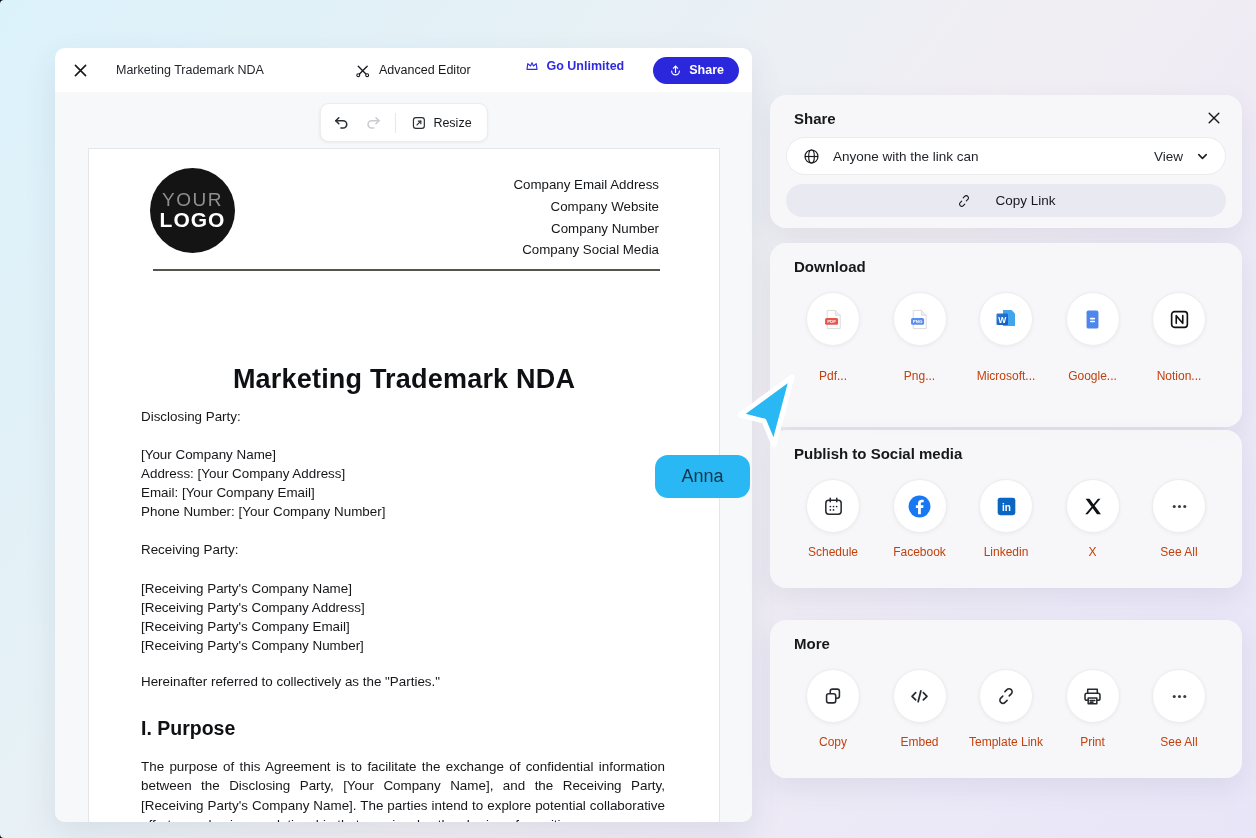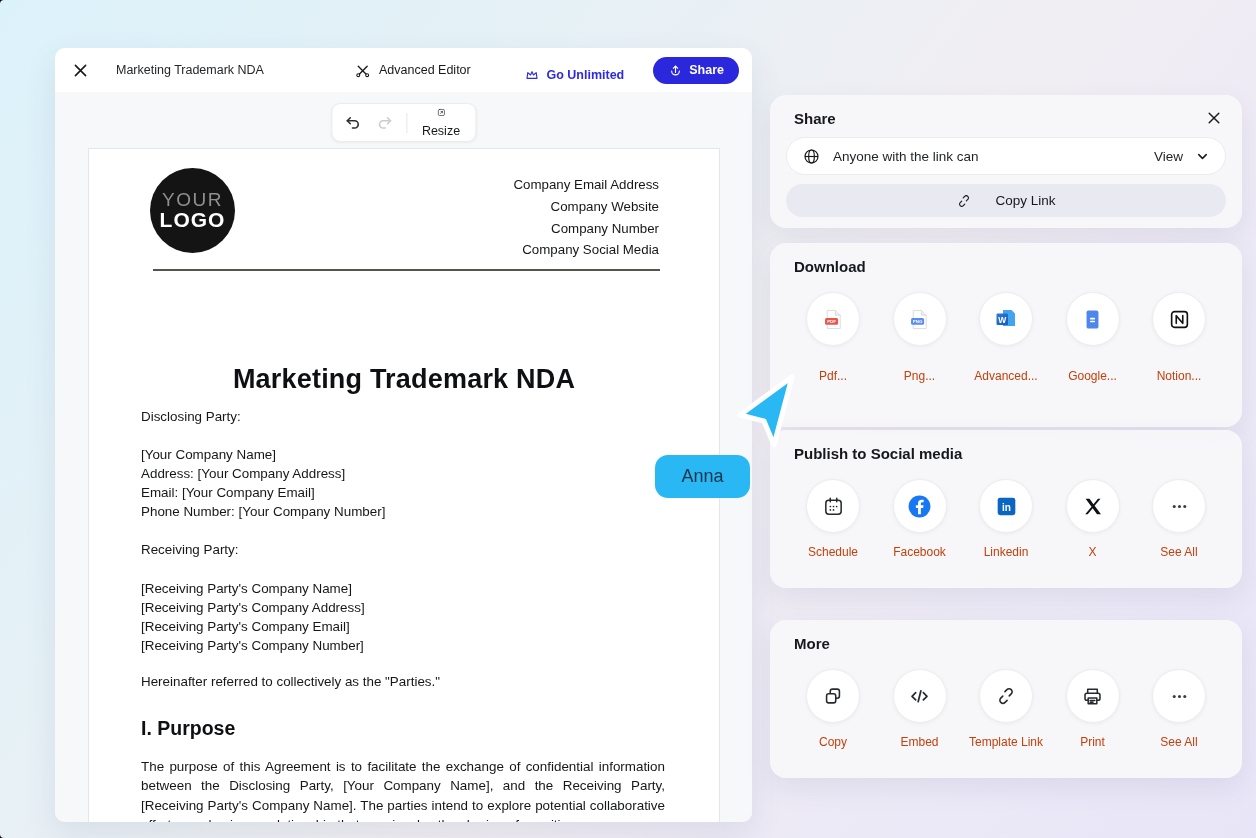--- a/index.html
+++ b/index.html
@@ -7,28 +7,28 @@
     position:relative;width:1256px;height:838px;overflow:hidden;border-radius:4px;
     background:linear-gradient(128deg,#dcf2fb 0%,#e6f1f6 30%,#f1eef3 55%,#ece9f7 78%,#e7e5f7 100%);
     font-family:"Liberation Sans",sans-serif;color:#17191c;padding-left:32px;
   }
   
   .editor{position:absolute;left:55px;top:48px;width:697px;height:774px;background:#fff;border-radius:10px;box-shadow:0 12px 32px rgba(50,70,110,.10);z-index:5;}
   .topbar{position:relative;height:44px;display:flex;align-items:center;padding:0 13px;border-bottom:1px solid #f1f2f4;}
   .iconbtn{background:none;border:none;padding:4px;display:flex;align-items:center;justify-content:center;cursor:pointer;}
   .doc-title{margin-left:23px;font-size:12.5px;color:#23262b;}
   .adv{position:absolute;left:299px;display:flex;align-items:center;gap:8px;font-size:12.5px;color:#17191c;}
-  .right-grp{margin-left:auto;display:flex;align-items:flex-end;gap:23px;}
+  .right-grp{margin-left:auto;display:flex;align-items:flex-start;gap:23px;}
   .go-unlimited{display:flex;align-items:center;gap:6px;font-size:12.5px;font-weight:700;color:#2f2ae0;background:none;border:none;cursor:pointer;}
   .share-btn{display:flex;align-items:center;gap:6px;height:27px;padding:0 15px;border:none;border-radius:999px;background:#2b27dd;color:#fff;font-size:12.5px;font-weight:700;cursor:pointer;}
   .canvas{position:absolute;top:44px;left:0;right:0;bottom:0;background:#f7f8f9;border-radius:0 0 10px 10px;overflow:hidden;}
   .toolbar{position:absolute;top:11px;left:50%;transform:translateX(-50%);height:37px;background:#fff;border:1px solid #ebecee;border-radius:9px;box-shadow:0 1px 3px rgba(0,0,0,.05);display:flex;align-items:center;padding:0 5px;}
   .tb-btn{background:none;border:none;width:32px;height:30px;display:flex;align-items:center;justify-content:center;cursor:pointer;border-radius:6px;}
   .tb-div{width:1px;height:20px;background:#e6e7e9;margin:0 5px;}
-  .tb-resize{display:flex;align-items:center;gap:7px;background:none;border:none;font-size:12.5px;color:#17191c;padding:0 10px;height:30px;cursor:pointer;font-family:inherit;flex-direction:column;}
+  .tb-resize{display:flex;align-items:center;gap:7px;background:none;border:none;font-size:12.5px;color:#17191c;padding:0 10px;height:30px;cursor:pointer;font-family:inherit;}
   
   .page{position:absolute;left:33px;top:56px;width:630px;height:674px;background:#fff;border:1px solid #e5e6e8;border-bottom:none;}
   .logo{position:absolute;left:61px;top:19px;width:85px;height:85px;border-radius:50%;background:#141414;display:flex;flex-direction:column;align-items:center;justify-content:center;line-height:1.02;}
   .logo .l1{font-size:19px;color:#8f8f8f;letter-spacing:1.5px;}
   .logo .l2{font-size:21px;color:#fff;font-weight:700;letter-spacing:1px;}
   .company{position:absolute;right:60px;top:25px;text-align:right;font-size:13.3px;color:#15171a;line-height:21.8px;}
   .rule{position:absolute;left:64px;right:59px;top:120px;height:2.4px;background:#55554c;}
   .doc-h1{position:absolute;left:0;right:0;top:215px;text-align:center;font-size:27px;font-weight:800;color:#0e1013;letter-spacing:.2px;}
   .doc-b{position:absolute;left:52px;font-size:13.4px;font-weight:400;color:#15171a;}
   .doc-lines{position:absolute;left:52px;font-size:13.4px;color:#15171a;line-height:19px;}
@@ -220,21 +220,21 @@
                 <linearGradient id="wg" x1="0" y1="0" x2="1" y2="1">
                   <stop offset="0" stop-color="#2b7cd3"></stop>
                   <stop offset="1" stop-color="#185abd"></stop>
                 </linearGradient>
               </defs>
             <path d="M9 3 H17.5 L21 6.5 V19 H9 Z" fill="#41a5ee"></path>
             <rect x="2.5" y="6.5" width="11.5" height="11.5" rx="1" fill="url(#wg)"></rect>
             <text x="8.3" y="16" text-anchor="middle" font-family="Liberation Sans, sans-serif" font-size="8.5" font-weight="700" fill="#fff">W</text>
           </svg>
         </div>
-        <div class="itm-lbl">Advanced...</div>
+        <div class="itm-lbl">Microsoft...</div>
       </div>
       <div class="itm">
         <div class="circle">
           <svg width="23" height="23" viewBox="0 0 24 24">
             <rect x="5.8" y="2.5" width="12.4" height="19" rx="2" fill="#4f86ec"></rect>
             <rect x="9.3" y="10.2" width="5.4" height="1.7" rx="0.8" fill="#fff"></rect>
             <rect x="9.3" y="13.2" width="5.4" height="1.7" rx="0.8" fill="#fff"></rect>
           </svg>
         </div>
         <div class="itm-lbl">Google...</div>

